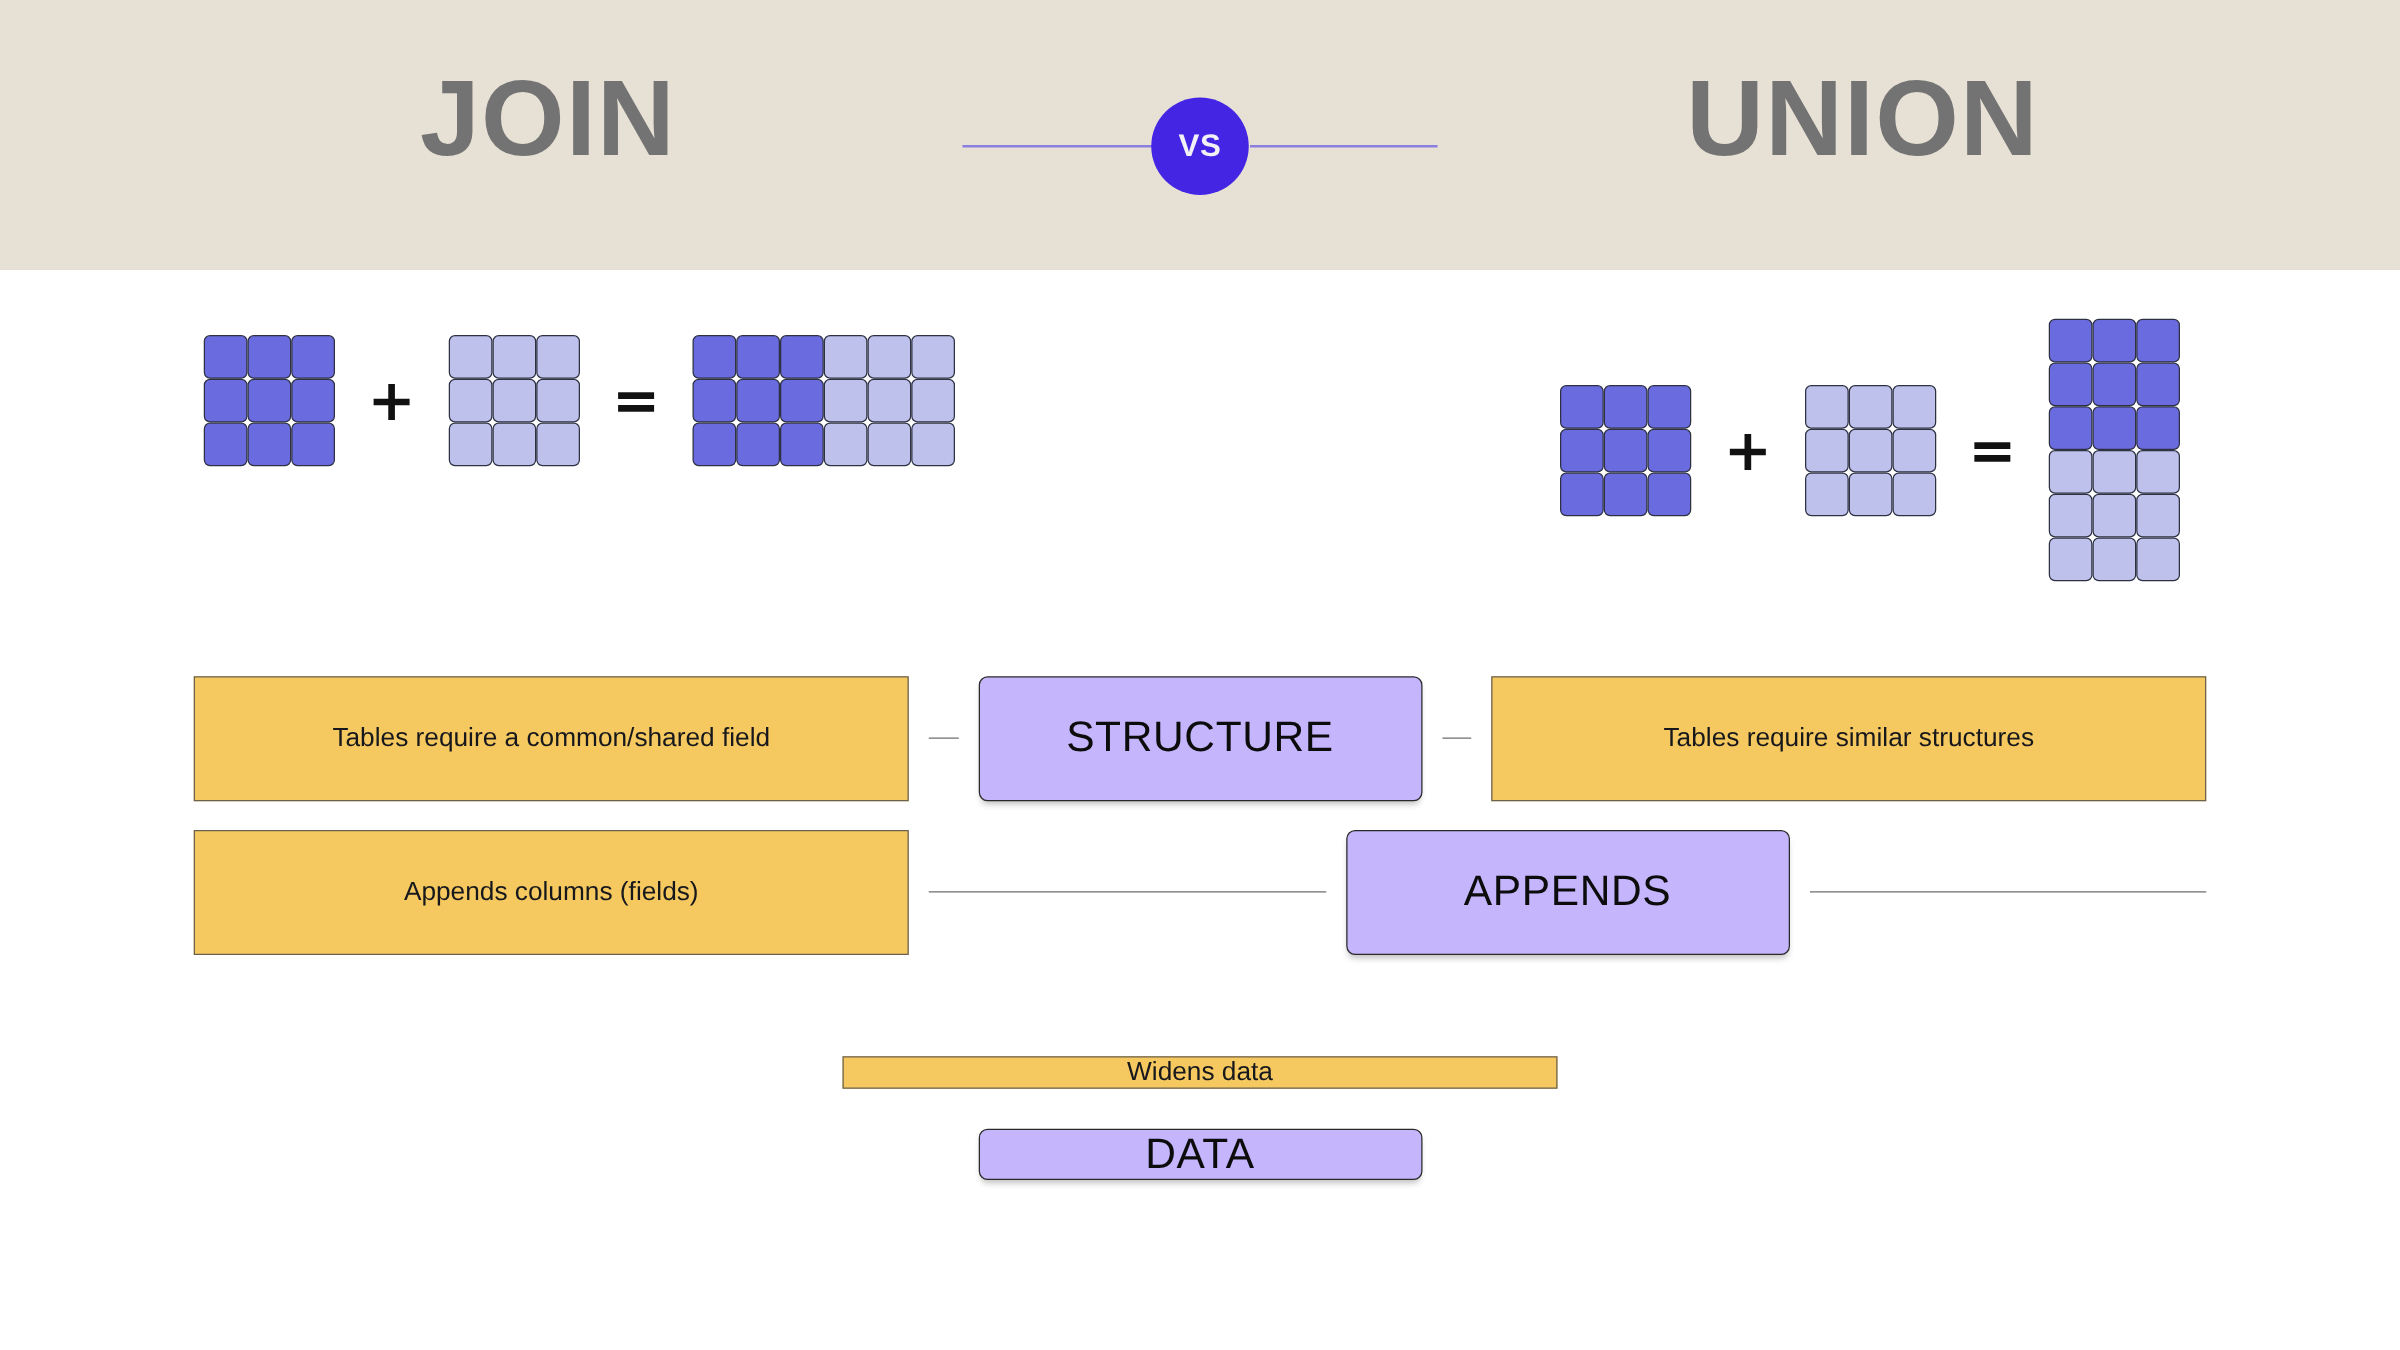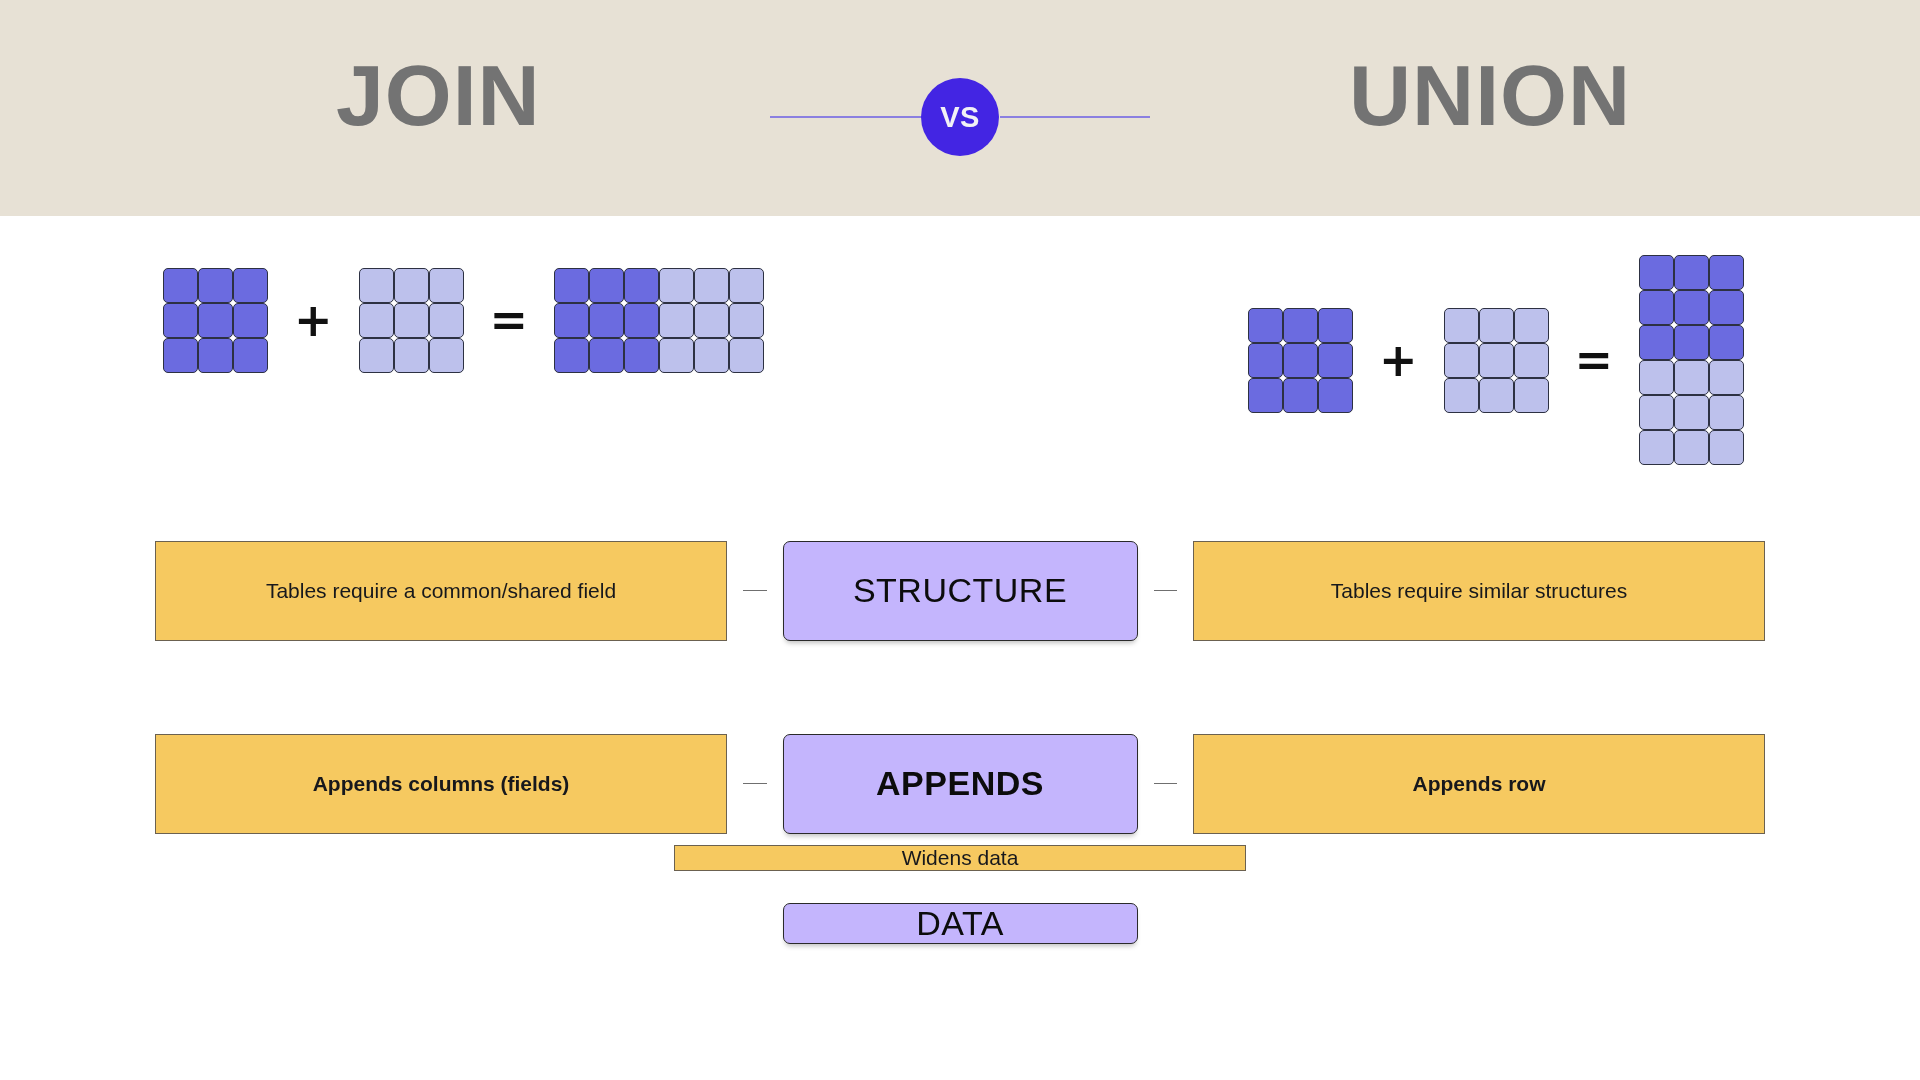--- a/index.html
+++ b/index.html
@@ -54,21 +54,21 @@
   #vs-rule-right { left: 240px; width: 150px; }
   #vs-badge {
     position: absolute;
     left: 161px;
     top: 0;
     width: 78px;
     height: 78px;
     border-radius: 50%;
     background: #4325E3;
     color: #F2F1F6;
-    font-size: 29px;
+    font-size: 25px;
     font-weight: 600;
     letter-spacing: 0.5px;
     display: flex;
     align-items: center;
     justify-content: center;
   }
 
   
   .diagram {
     position: absolute;
@@ -103,21 +103,21 @@
   .cmp-row {
     position: absolute;
     left: 155px;
     width: 1610px;
     height: 105px;
     display: flex;
     align-items: center;
     gap: 16px;
   }
   #cmp-row-0 { top: 538px; }
-  #cmp-row-1 { top: 731px; font-weight: bold; }
+  #cmp-row-1 { top: 661px; }
   #cmp-row-2 { top: 845px; flex-direction: column; }
 
   .side-box {
     width: 572px;
     height: 100px;
     box-sizing: border-box;
     background: #F6C960;
     border: 1.3px solid #6b6150;
     display: flex;
     align-items: center;
@@ -261,21 +261,20 @@
   <div class="center-box">STRUCTURE</div>
   <div class="connector"></div>
   <div class="side-box">Tables require similar structures</div>
 </div>
 
 <div class="cmp-row" id="cmp-row-1">
   <div class="side-box">Appends columns (fields)</div>
   <div class="connector"></div>
   <div class="center-box">APPENDS</div>
   <div class="connector"></div>
-  <div class="side-box">Appends row</div>
 </div>
 
 <div class="cmp-row" id="cmp-row-2">
   <div class="side-box">Widens data</div>
   <div class="connector"></div>
   <div class="center-box">DATA</div>
   <div class="connector"></div>
 </div>
 
 </body></html>

